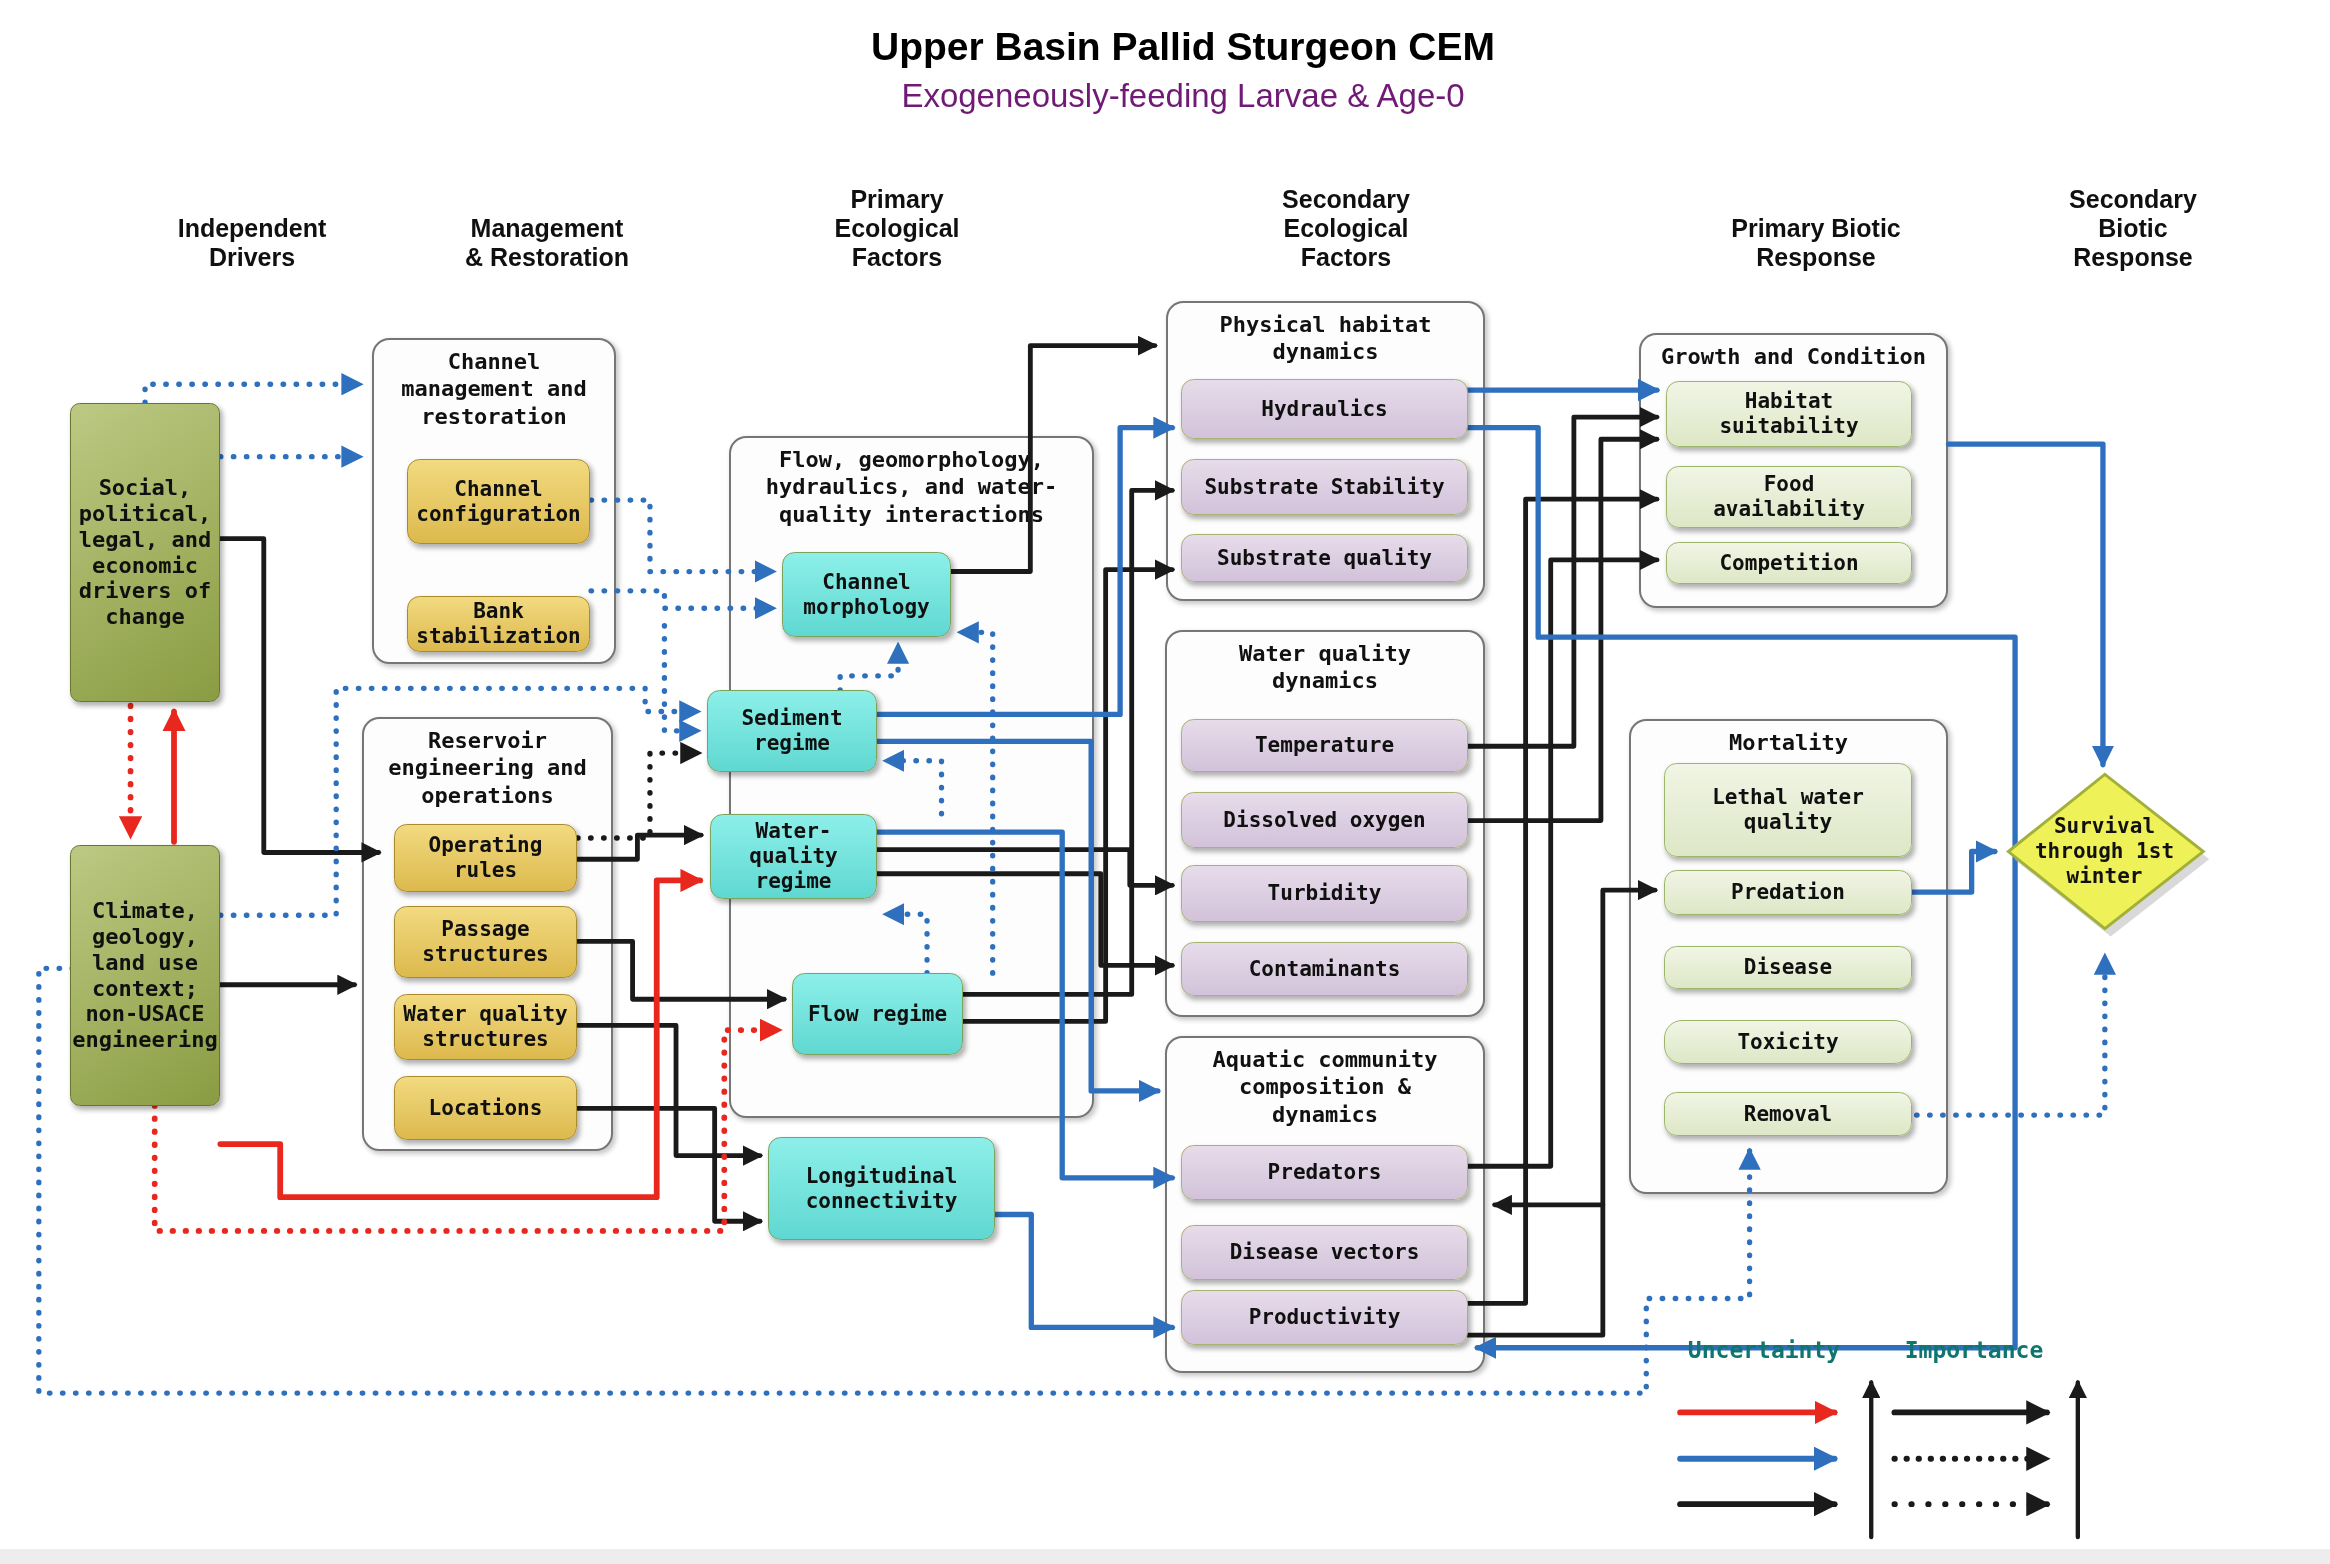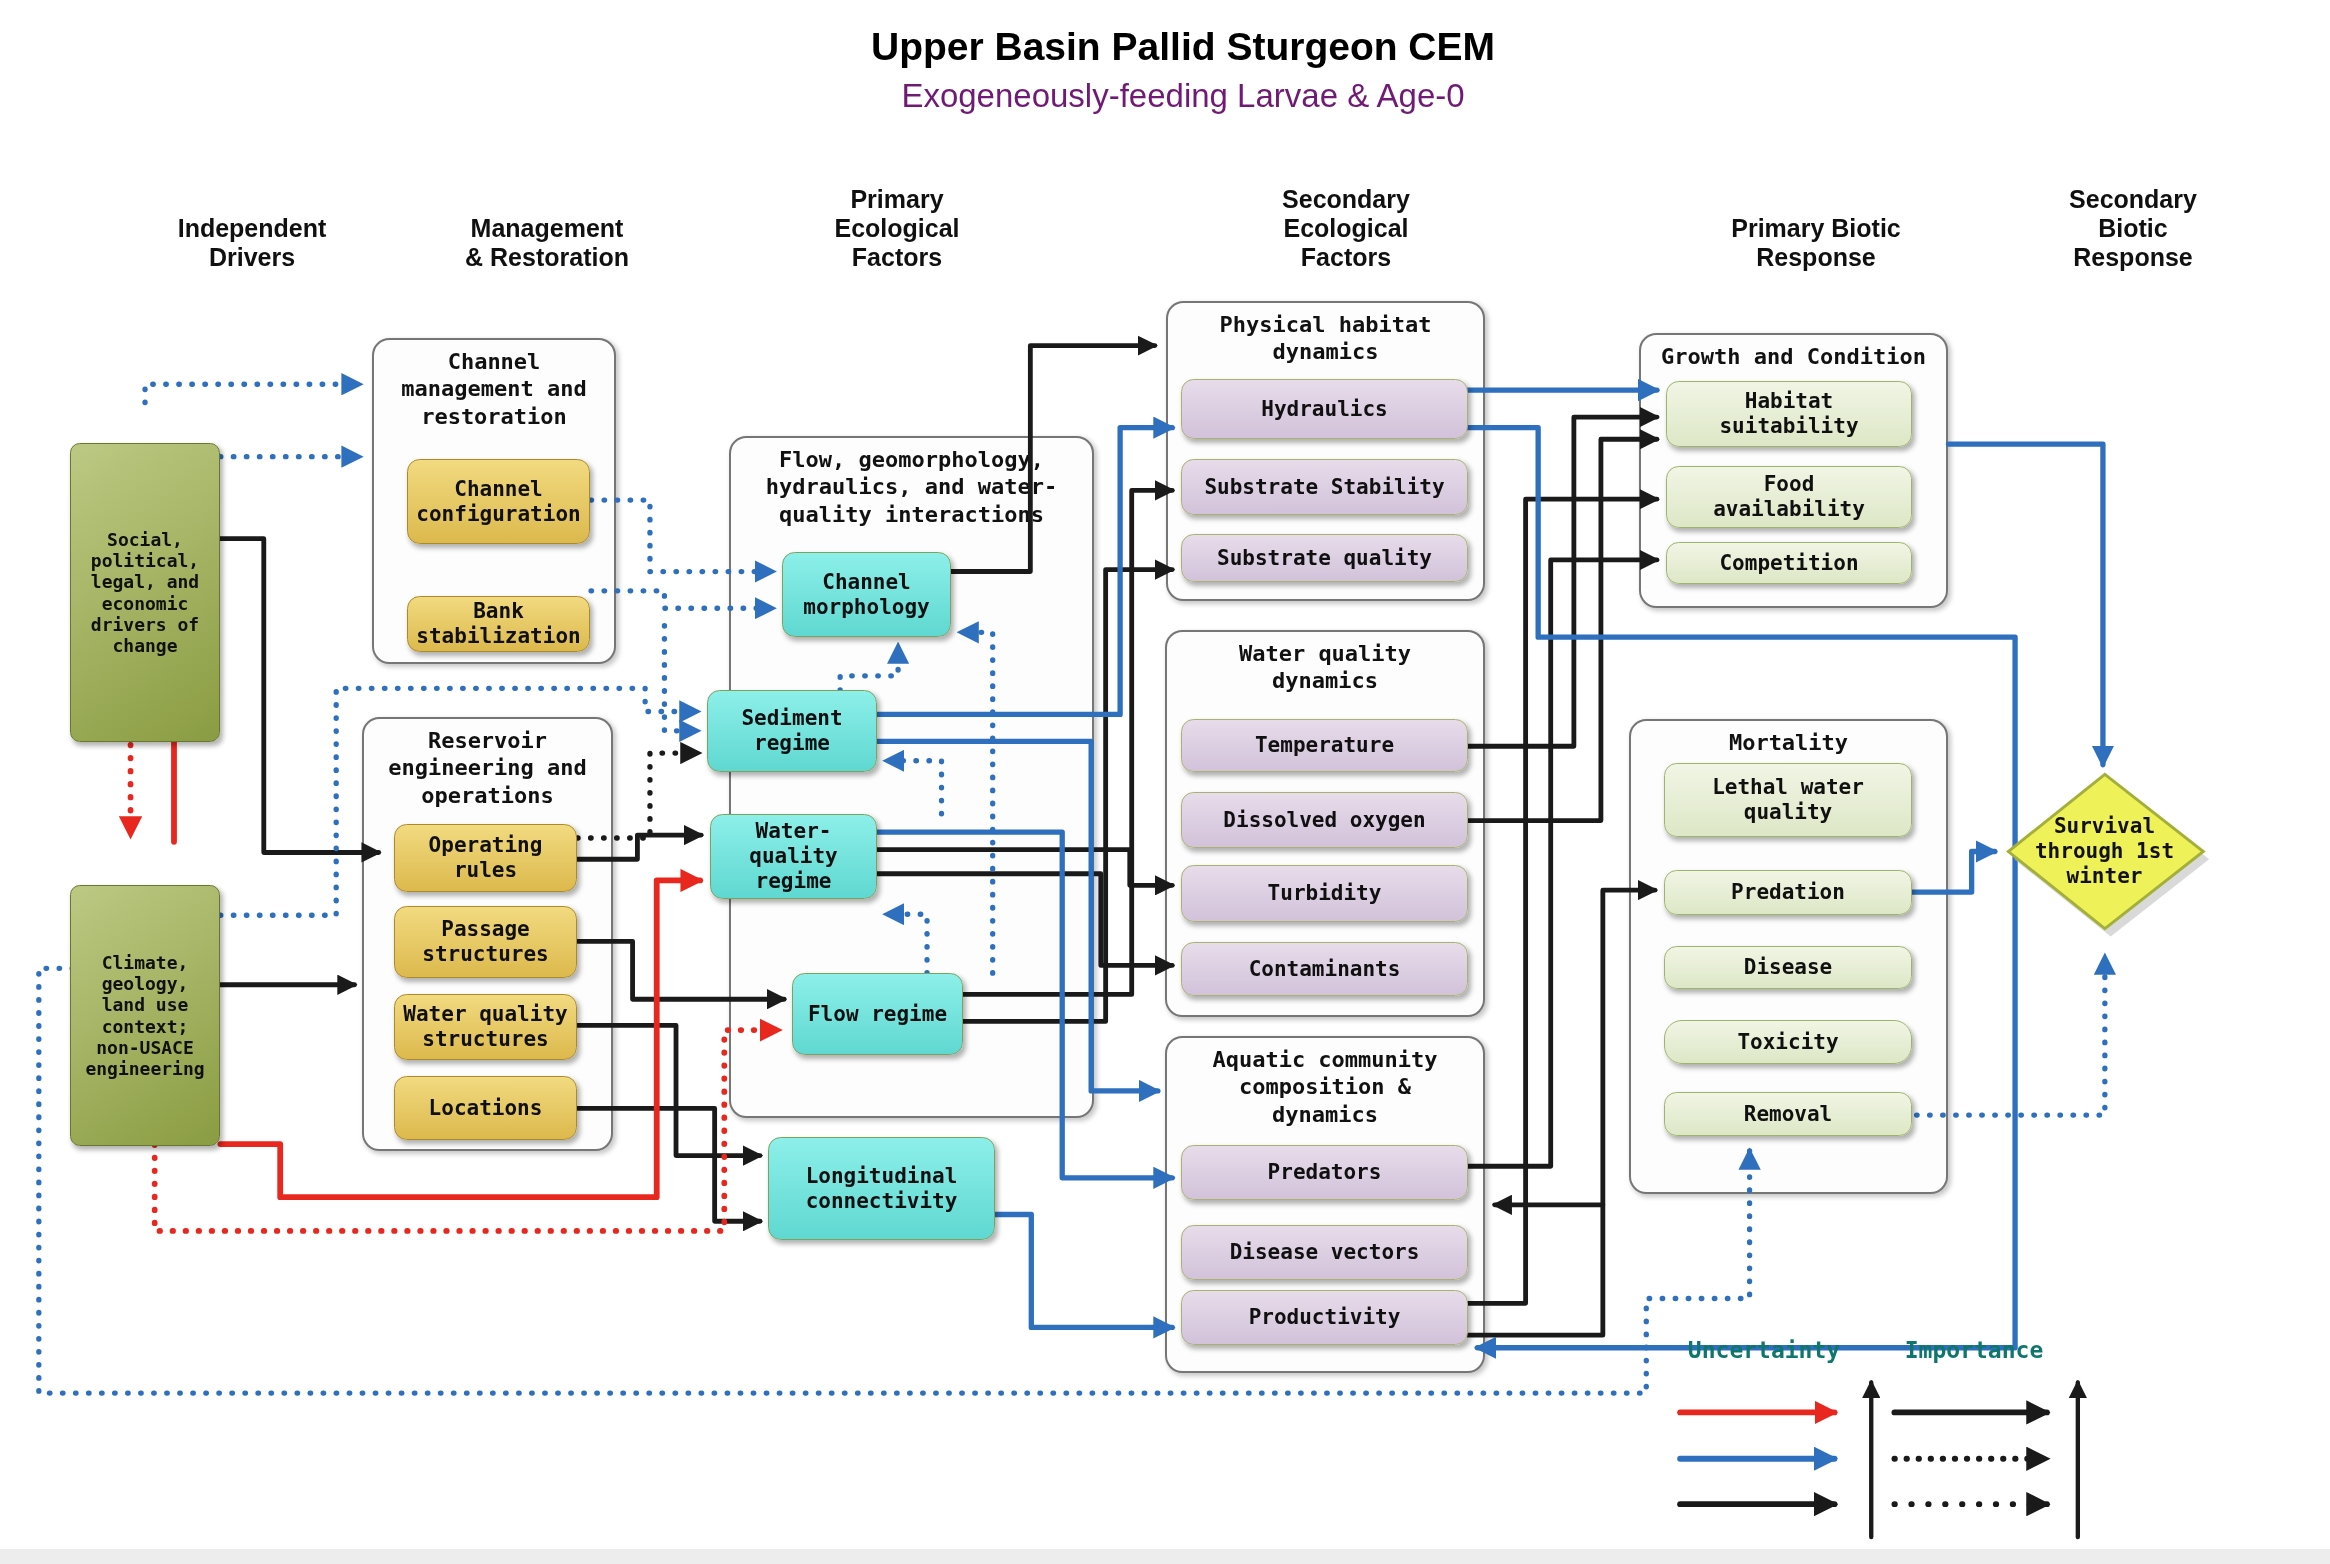--- a/index.html
+++ b/index.html
@@ -11,21 +11,21 @@
        font:700 39px "Liberation Sans","DejaVu Sans",sans-serif;color:#000;white-space:nowrap;}
   #sub-title{position:absolute;left:1183px;top:77px;transform:translateX(-50%);
        font:400 33px "Liberation Sans","DejaVu Sans",sans-serif;color:#701a75;white-space:nowrap;}
   .cont{position:absolute;background:#fdfdfd;border:2.9px solid #767676;border-radius:17.4px;
         box-shadow:2.9px 2.9px 5.8px rgba(0,0,0,.22);box-sizing:border-box;z-index:1;}
   .ctitle{position:absolute;left:0;right:0;top:7.7px;text-align:center;white-space:pre-line;
         font:700 22px "DejaVu Sans Mono",monospace;line-height:1.25;color:#111;}
   .box{position:absolute;display:flex;align-items:center;justify-content:center;text-align:center;
        white-space:pre-line;font:700 21px "DejaVu Sans Mono",monospace;line-height:1.18;color:#101010;
        border-radius:12.6px;box-shadow:2.9px 3.9px 4.8px rgba(0,0,0,.30);box-sizing:border-box;z-index:3;}
-  .green{background:linear-gradient(145deg,#bcc983 0%,#8a9c42 100%);border:1.9px solid #68762f;font-size:18px;border-radius:9.7px;margin-top:40px;}
+  .green{background:linear-gradient(145deg,#bcc983 0%,#8a9c42 100%);border:1.9px solid #68762f;font-size:22px;border-radius:9.7px;}
   .orange{background:linear-gradient(#f2da80 0%,#dcb94d 100%);border:1.9px solid #ab8a2c;}
   .cyan{background:linear-gradient(#8defe9 0%,#5fd8d1 100%);border:1.9px solid #7aa35d;}
   .purple{background:linear-gradient(#e7dcea 0%,#d2c2da 100%);border:1.9px solid #a9b173;}
   .lgreen{background:linear-gradient(#f1f5e5 0%,#dde7c6 100%);border:1.9px solid #9cb56b;}
   #arrows{position:absolute;left:0;top:0;z-index:2;pointer-events:none;}
   #diamond-wrap{position:absolute;left:0;top:0;z-index:3;pointer-events:none;}
   #diamond-label{position:absolute;left:2008px;top:803px;width:193px;height:97px;z-index:4;
        display:flex;align-items:center;justify-content:center;text-align:center;white-space:pre-line;
        font:700 21px "DejaVu Sans Mono",monospace;line-height:1.2;color:#111;}
   .legend-label{position:absolute;transform:translateX(-50%);font:700 23px "DejaVu Sans Mono",monospace;color:#0f766e;z-index:3;}
@@ -222,21 +222,21 @@
   <div class="box purple" style="left:1181px;top:942px;width:287px;height:54px;">Contaminants</div>
   <div class="box purple" style="left:1181px;top:1145px;width:287px;height:55px;">Predators</div>
   <div class="box purple" style="left:1181px;top:1218px;width:287px;height:55px;margin-top:7px;">Disease vectors</div>
   <div class="box purple" style="left:1181px;top:1290px;width:287px;height:55px;">Productivity</div>
 
   <div class="box lgreen" style="left:1666px;top:381px;width:246px;height:66px;">Habitat
 suitability</div>
   <div class="box lgreen" style="left:1666px;top:466px;width:246px;height:62px;">Food
 availability</div>
   <div class="box lgreen" style="left:1666px;top:542px;width:246px;height:42px;">Competition</div>
-  <div class="box lgreen" style="left:1664px;top:763px;width:248px;height:74px;">Lethal water
+  <div class="box lgreen" style="left:1664px;top:763px;width:248px;height:94px;">Lethal water
 quality</div>
   <div class="box lgreen" style="left:1664px;top:870px;width:248px;height:45px;">Predation</div>
   <div class="box lgreen" style="left:1664px;top:946px;width:248px;height:43px;">Disease</div>
   <div class="box lgreen" style="left:1664px;top:1020px;width:248px;height:44px;border-radius:18px;">Toxicity</div>
   <div class="box lgreen" style="left:1664px;top:1092px;width:248px;height:44px;">Removal</div>
 
   <svg id="diamond-wrap" width="2331" height="1564" viewBox="0 0 2414 1620">
     <polygon points="2186,810 2288,890 2186,970 2086,890" fill="#b9b9b9" opacity="0.55"></polygon>
     <polygon points="2180,802 2282,882 2180,962 2080,882" fill="#eff159" stroke="#a2b039" stroke-width="3"></polygon>
   </svg>

